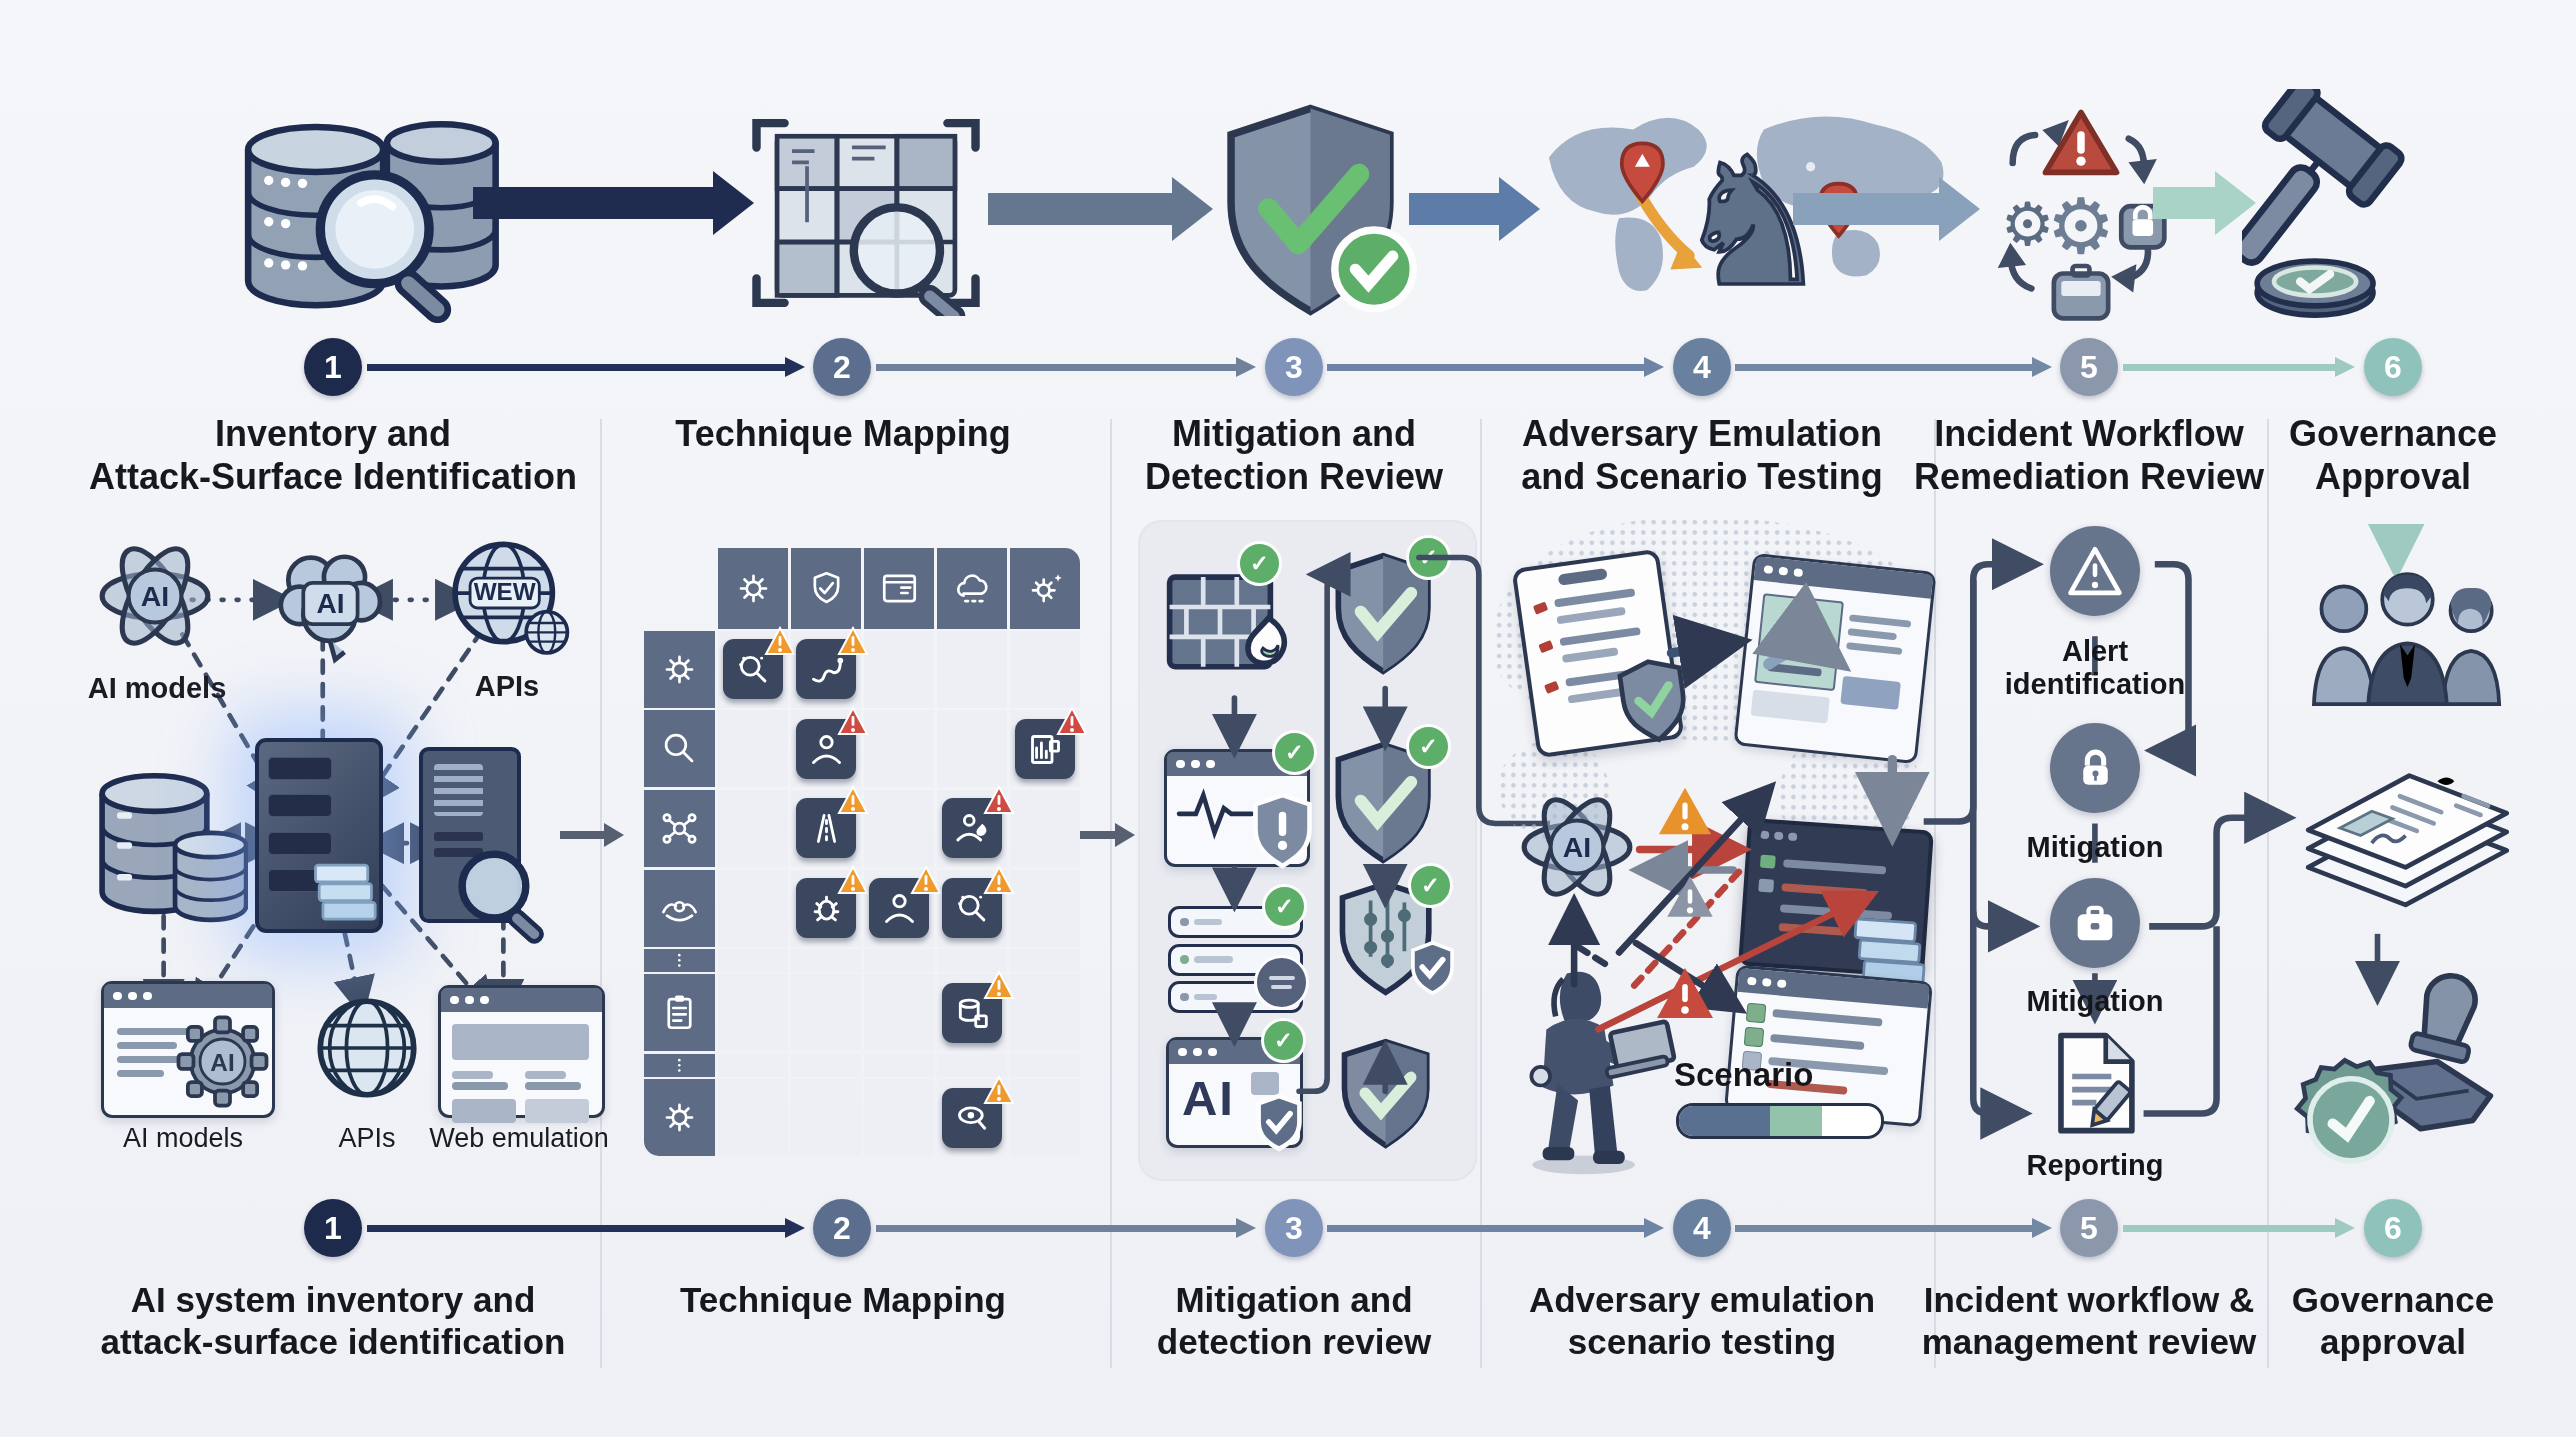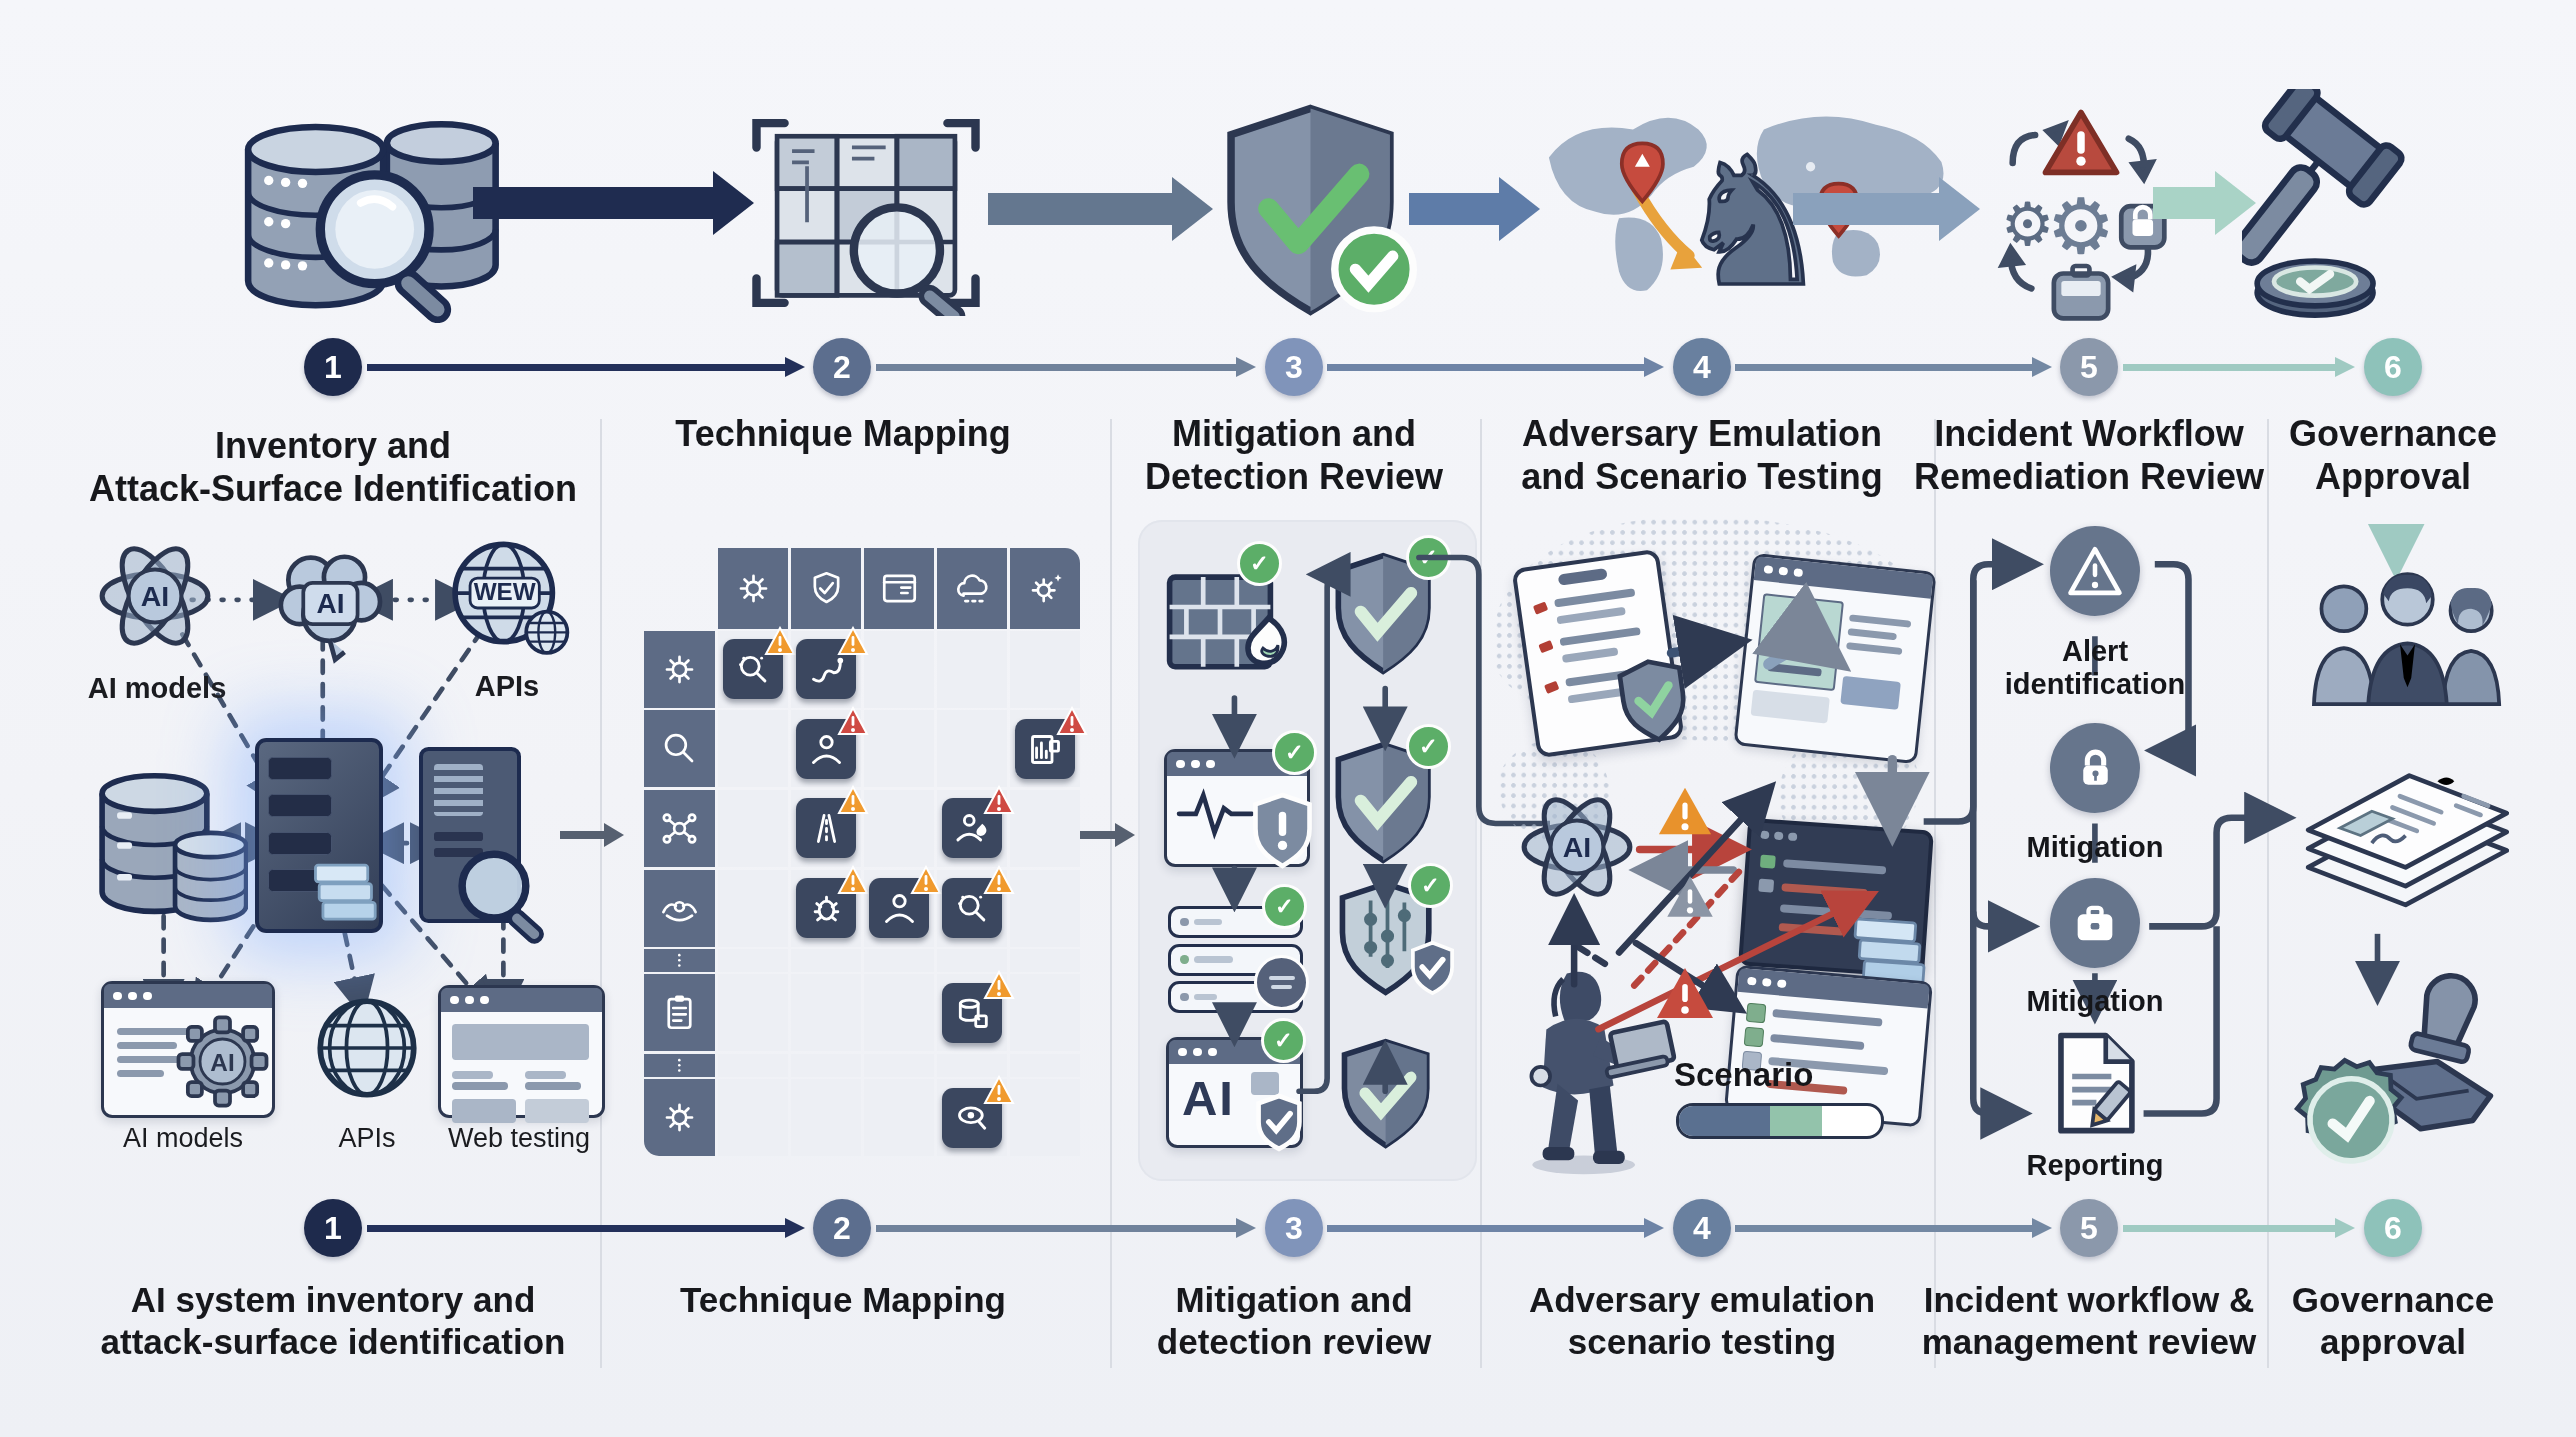--- a/index.html
+++ b/index.html
@@ -205,21 +205,21 @@
   <div class="divider" style="left:1110px;top:419px;height:949px;"></div>
   <div class="divider" style="left:1480px;top:419px;height:949px;"></div>
   <div class="divider" style="left:1934px;top:419px;height:949px;"></div>
   <div class="divider" style="left:2267px;top:419px;height:949px;"></div>
 
   <div id="stepper-top">
       <div class="step-seg" style="left: 367px; top: 364px; width: 419px; background: rgb(35, 48, 90); --c: #23305a;">
         <div class="head"></div>
       </div>
       <div class="step-circle" style="left: 304px; top: 338px; background: rgb(30, 42, 76);">1</div>
-      <div class="step-title top" style="left: 52px; top: 424px;">Inventory and
+      <div class="step-title top" style="left: 52px; top: 412px;">Inventory and
 Attack-Surface Identification</div>
       <div class="step-seg" style="left: 876px; top: 364px; width: 361px; background: rgb(112, 130, 155); --c: #70829b;">
         <div class="head"></div>
       </div>
       <div class="step-circle" style="left: 813px; top: 338px; background: rgb(92, 110, 142);">2</div>
       <div class="step-title top" style="left: 562px; top: 412px;">Technique Mapping</div>
       <div class="step-seg" style="left: 1327px; top: 364px; width: 318px; background: rgb(110, 132, 166); --c: #6e84a6;">
         <div class="head"></div>
       </div>
       <div class="step-circle" style="left: 1265px; top: 338px; background: rgb(128, 148, 186);">3</div>
@@ -450,21 +450,21 @@
               <div class="bar-line" style="width:41px;margin:3.7px 0;background:#aab6c7;"></div>
               <div class="bar-line" style="width:56px;margin:3.7px 0;"></div>
             </div>
         </div>
         <div style="display:flex;gap:9.4px;margin-top:5.6px;">
             <div style="flex:1;height:24px;background:#aab6c7;border-radius:3.7px;"></div>
             <div style="flex:1;height:24px;background:#c3ccd8;border-radius:3.7px;"></div>
           </div>
       </div>
     </div>
-    <div class="nlabel" style="left:519px;top:1123px;">Web testing</div>
+    <div class="nlabel" style="left:519px;top:1123px;">Web emulation</div>
   </div>
 
   <div class="conn" style="left:560px;top:831px;width:45px;">
       <div class="head"></div>
     </div>
   <div class="conn" style="left:1075px;top:831px;width:41px;">
       <div class="head"></div>
     </div>
 
   <div id="matrix-root">

